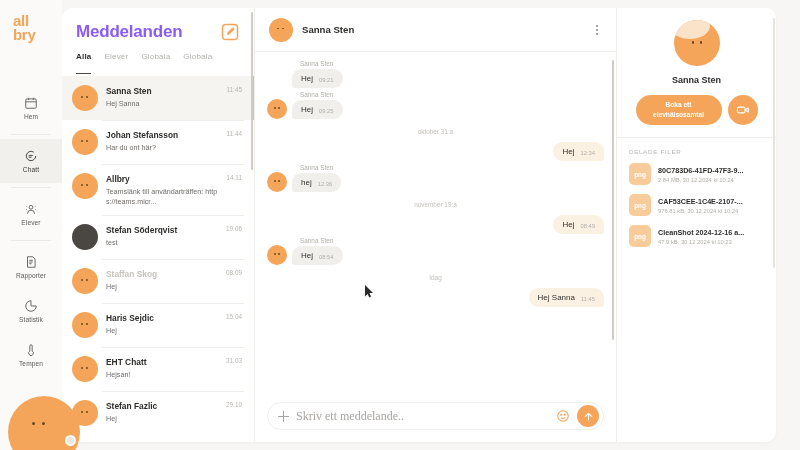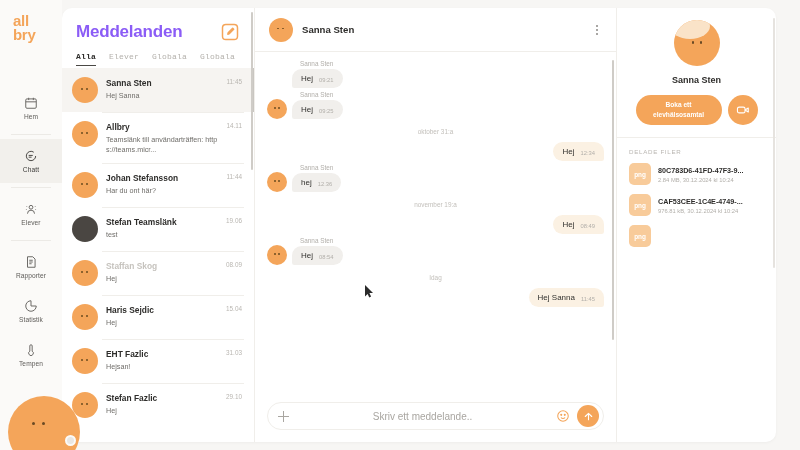--- a/index.html
+++ b/index.html
@@ -51,21 +51,21 @@
     display: flex; overflow: hidden;
     box-shadow: 0 1px 3px rgba(0,0,0,.04);
   }
 
   
   .convpanel { width: 192px; flex: 0 0 192px; display: flex; flex-direction: column; position: relative; }
   .convhead { padding: 14px 14px 0 14px; display: flex; align-items: flex-start; justify-content: space-between; }
   .convtitle { font-size: 17px; font-weight: 700; color: #8b5cf6; letter-spacing: -.2px; }
   .compose-btn { width: 20px; height: 20px; cursor: pointer; }
   .tabs { display: flex; gap: 13px; padding: 10px 14px 0 14px; }
-  .tab { font-size: 8px; color: #b4b1ac; padding-bottom: 4px; cursor: pointer; letter-spacing: .2px; font-family: Liberation Mono, monospace; }
+  .tab { font-size: 8px; color: #b4b1ac; padding-bottom: 12px; cursor: pointer; letter-spacing: .2px; }
   .tab.active { color: #2e2d2b; font-weight: 700; border-bottom: 1.6px solid #4a4845; }
   .convlist { flex: 1; overflow: hidden; position: relative; margin-top: 2px; }
   .convrow {
     display: flex; align-items: flex-start; gap: 8px;
     padding: 9px 12px 9px 10px; cursor: pointer; position: relative;
   }
   .convrow + .convrow::before {
     content: ""; position: absolute; left: 40px; right: 10px; top: 0; height: 1px; background: #f0eeea;
   }
   .convrow.selected { background: #f6f4f1; }
@@ -124,21 +124,21 @@
   .composer { padding: 8px 12px 12px 12px; }
   .composer-inner {
     height: 28px; border: 1px solid #f0eeea; border-radius: 14px;
     display: flex; align-items: center; gap: 7px; padding: 0 4px 0 10px;
     background: #fff;
   }
   .plus { width: 11px; height: 11px; position: relative; flex: 0 0 11px; cursor: pointer; }
   .plus::before, .plus::after { content:""; position:absolute; background:#a9a6a1; }
   .plus::before { left: 5px; top: 0; width: 1px; height: 11px; }
   .plus::after { top: 5px; left: 0; height: 1px; width: 11px; }
-  .composer-input { flex: 1; border: 0; outline: 0; font-size: 10px; color: #6f6d69; font-family: Liberation Sans, sans-serif; background: transparent; text-align: center; }
+  .composer-input { flex: 1; border: 0; outline: 0; font-size: 12px; color: #6f6d69; font-family: Liberation Serif, serif; background: transparent; }
   .composer-input::placeholder { color: #a9a6a1; }
   .emoji-btn { width: 14px; height: 14px; cursor: pointer; flex: 0 0 14px; }
   .send-btn {
     width: 22px; height: 22px; border-radius: 50%; background: #f4a55a;
     display: flex; align-items: center; justify-content: center; cursor: pointer; flex: 0 0 22px;
   }
 
   
   .rightpanel { width: 160px; flex: 0 0 160px; border-left: 1px solid #f0eeea; display: flex; flex-direction: column; position: relative; }
   .profile { padding: 12px 12px 12px 12px; display: flex; flex-direction: column; align-items: center; border-bottom: 1px solid #f0eeea; }
@@ -281,38 +281,38 @@
               <div class="convname">Sanna Sten</div>
               <div class="convprev">Hej Sanna</div>
             </div>
             <div class="convtime">11:45</div>
           </div>
           <div class="convrow">
             <div class="av">
               <span class="e l"></span>
               <span class="e r"></span>
             </div>
+            <div class="convbody">
+              <div class="convname">Johan Stefansson</div>
+              <div class="convprev">Har du ont här?</div>
+            </div>
+            <div class="convtime">11:44</div>
+          </div>
+          <div class="convrow">
+            <div class="av">
+              <span class="e l"></span>
+              <span class="e r"></span>
+            </div>
             <div class="convbody"><div class="convname">Allbry</div><span></span><div class="convprev">Teamslänk till användarträffen: https://teams.micr...</div></div>
             <div class="convtime">14.11</div>
           </div>
           <div class="convrow">
-            <div class="av">
-              <span class="e l"></span>
-              <span class="e r"></span>
-            </div>
-            <div class="convbody">
-              <div class="convname">Johan Stefansson</div>
-              <div class="convprev">Har du ont här?</div>
-            </div>
-            <div class="convtime">11:44</div>
-          </div>
-          <div class="convrow">
             <div class="av photo"></div>
             <div class="convbody">
-              <div class="convname">Stefan Teamslänk</div>
+              <div class="convname">Stefan Söderqvist</div>
               <div class="convprev">test</div>
             </div>
             <div class="convtime">19.06</div>
           </div>
           <div class="convrow">
             <div class="av">
               <span class="e l"></span>
               <span class="e r"></span>
             </div>
             <div class="convbody">
@@ -331,21 +331,21 @@
               <div class="convprev">Hej</div>
             </div>
             <div class="convtime">15.04</div>
           </div>
           <div class="convrow">
             <div class="av">
               <span class="e l"></span>
               <span class="e r"></span>
             </div>
             <div class="convbody">
-              <div class="convname">EHT Fazlic</div>
+              <div class="convname">EHT Chatt</div>
               <div class="convprev">Hejsan!</div>
             </div>
             <div class="convtime">31.03</div>
           </div>
           <div class="convrow">
             <div class="av">
               <span class="e l"></span>
               <span class="e r"></span>
             </div>
             <div class="convbody">
@@ -503,25 +503,29 @@
             <div class="filerow">
               <div class="fileicon">png</div>
               <div class="fileinfo">
                 <div class="filename">80C783D6-41FD-47F3-9...</div>
                 <div class="filemeta">2.84 MB, 30.12.2024 kl 10:24</div>
               </div>
             </div>
             <div class="filerow">
               <div class="fileicon">png</div>
               <div class="fileinfo">
-                <div class="filename">CAF53CEE-1C4E-4749-...</div>
+                <div class="filename">CAF53CEE-1C4E-2107-...</div>
                 <div class="filemeta">976.81 kB, 30.12.2024 kl 10:24</div>
               </div>
             </div>
             <div class="filerow">
               <div class="fileicon">png</div>
+              <div class="fileinfo">
+                <div class="filename">CleanShot 2024-12-16 a...</div>
+                <div class="filemeta">47.9 kB, 30.12.2024 kl 10:23</div>
+              </div>
             </div>
           </div>
       </div>
       <div class="right-scroll"></div>
     </div>
   </div>
 </div>
 
 </body></html>

